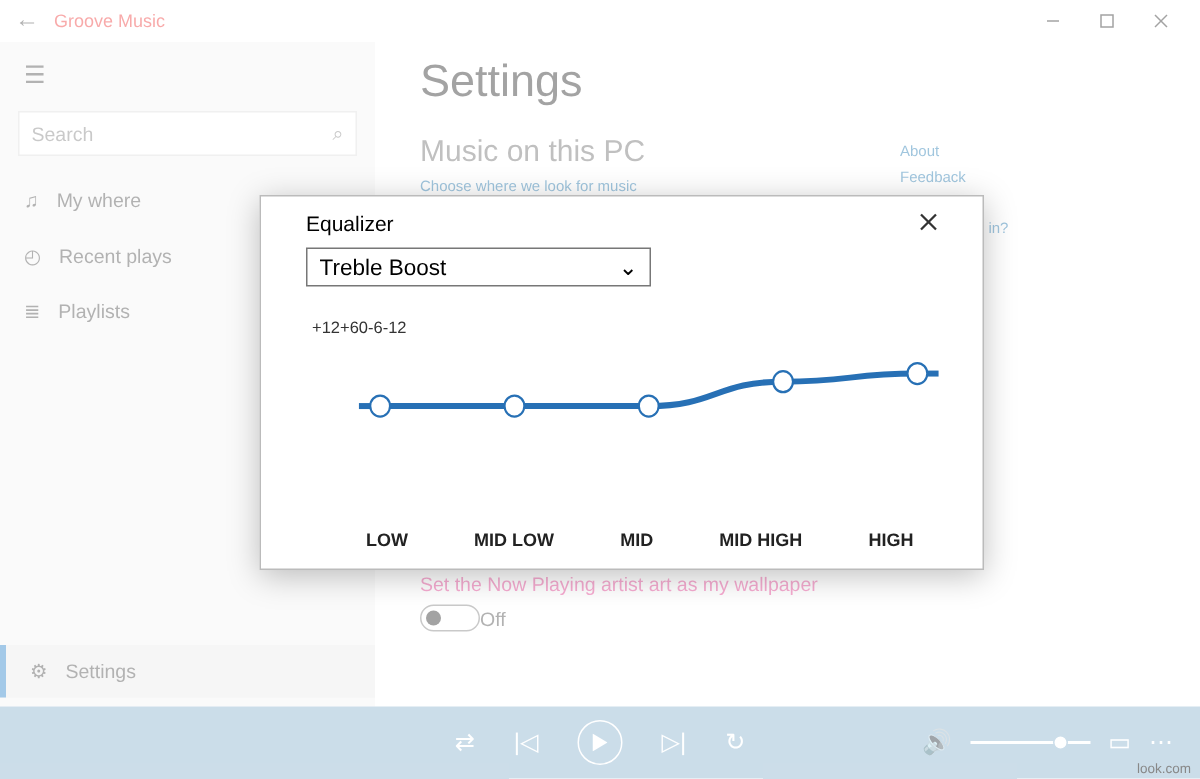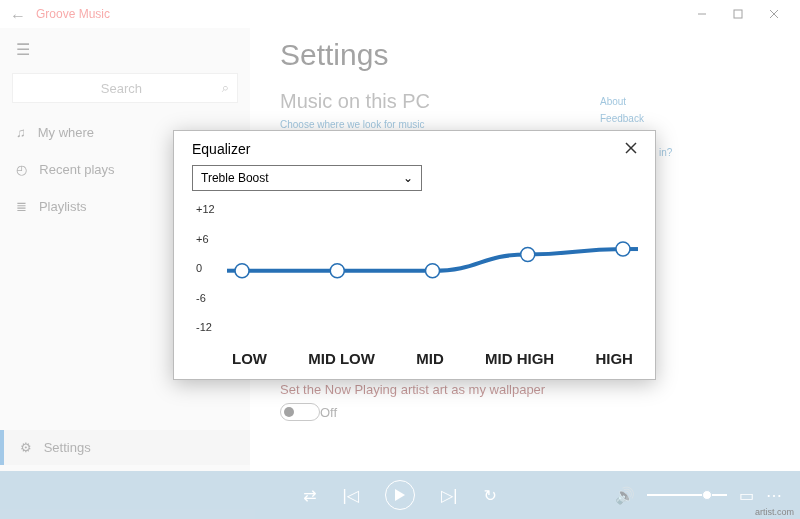--- a/index.html
+++ b/index.html
@@ -5,51 +5,51 @@
   * { box-sizing: border-box; margin: 0; padding: 0; font-family: "Segoe UI", Arial, sans-serif; }
   html, body { width: 800px; height: 519px; overflow: hidden; background: #fff; }
   .window { width: 800px; height: 519px; position: relative; background: #fff; display: flex; flex-direction: column; }
   .titlebar { height: 28px; display: flex; align-items: center; padding: 0 8px; }
   .titlebar .back { width: 20px; text-align: center; color: #555; }
   .titlebar .title { font-size: 12px; color: #ef4444; margin-left: 8px; flex: 1; }
   .titlebar .ctrl { width: 36px; height: 20px; display: flex; align-items: center; justify-content: center; color: #333; font-size: 12px; }
   .body { flex: 1; display: flex; position: relative; }
   .sidebar { width: 250px; background: #f3f3f3; padding: 6px 0; display: flex; flex-direction: column; gap: 2px; }
   .hamb { padding: 6px 16px; color: #555; font-size: 16px; }
-  .search { margin: 6px 12px 10px 12px; height: 30px; background: #fff; border: 1px solid #ddd; display: flex; align-items: center; padding: 0 8px; color: #888; font-size: 13px; text-align: center; }
+  .search { margin: 6px 12px 10px 12px; height: 30px; background: #fff; border: 1px solid #ddd; display: flex; align-items: center; padding: 0 8px; color: #888; font-size: 13px; }
   .search span.ph { flex:1; }
   .navitem { display: flex; align-items: center; gap: 12px; padding: 10px 16px; color: #555; font-size: 13px; }
   .navitem.sel { border-left: 4px solid #3388cc; background: #eaeaea; }
   .spacer { flex: 1; }
   .main { flex: 1; padding: 10px 30px 0 30px; overflow: hidden; position: relative; }
   .h1 { font-size: 30px; font-weight: 300; color: #333; margin-bottom: 18px; }
   .cols { display:flex; gap: 40px;}
   .col { flex:1;}
   .h2 { font-size: 20px; font-weight: 300; color: #737373; margin-bottom: 6px; }
   .link { color: #2e80b6; font-size: 10px; margin: 6px 0; display:block; }
   .toggle-row { display:flex; align-items:center; margin: 6px 0 12px 0; color:#555; font-size:13px;}
   .toggle { width: 40px; height: 18px; border: 1px solid #888; border-radius: 10px; position: relative; background:#fff;}
   .toggle .knob { width: 10px; height: 10px; border-radius: 50%; background:#333; position:absolute; top:3px; left:3px;}
-  .setlbl { color:#7f1d1d; font-size:13px; margin-top: 6px;}
+  .setlbl { color:#ec4899; font-size:13px; margin-top: 6px;}
   
   .player { height: 48px; background: #8db4cf; display: flex; align-items: center; justify-content: center; gap: 26px; color:#fff; position: relative;}
   .player .right { position:absolute; right:18px; display:flex; align-items:center; gap:12px;}
   .play-circle { width:30px; height:30px; border:1.5px solid #fff; border-radius:50%; display:flex; align-items:center; justify-content:center;}
   .volslider { width: 80px; height:2px; background:#fff; position:relative;}
   .volslider .vknob { width:10px; height:10px; border-radius:50%; background:#fff; position:absolute; top:-4px; left:55px; border:1px solid #8db4cf;}
   
   .scrim { position:absolute; inset:0; background: rgba(255,255,255,0.55); }
   
-  .modal { position:absolute; left:173px; top:130px; width:483px; height:250px; background:#fff; border:1px solid #bbb; box-shadow: 0 4px 20px rgba(0,0,0,0.25); z-index:10; padding: 10px 18px;}
+  .modal { position:absolute; left:173px; top:130px; width:483px; height:250px; background:#fff; border:1px solid #bbb; box-shadow: 0 4px 20px rgba(0,0,0,0.25); z-index:10; padding: 10px 30px;}
   .modal-head { display:flex; align-items:center; justify-content:space-between; font-size:14px; margin-bottom:8px;}
-  .preset { width: 230px; height: 26px; border:1px solid #777; display:flex; align-items:center; justify-content:space-between; padding: 0 8px; font-size:12px; margin-bottom:6px;}
+  .preset { width: 230px; height: 26px; border:1px solid #777; display:flex; align-items:center; justify-content:space-between; padding: 0 8px; font-size:15px; margin-bottom:6px;}
   .chartbox { position:relative; height: 170px; margin-left: 4px; margin-right: 4px;}
-  .ylabels { position:absolute; left:0; top:6px; height: 130px; width: 28px; display:flex; flex-direction:column; justify-content:space-between; font-size:11px; color:#333; text-align:left;}
+  .ylabels { position:absolute; left:0; top:16px; height: 130px; width: 28px; display:flex; justify-content:space-between; font-size:11px; color:#333; text-align:center;}
   .plot { position:absolute; left: 36px; right: 0; top: 6px; height: 130px;}
-  .xlabels { position:absolute; left:36px; right:0; bottom:0; display:flex; justify-content:space-between; font-size:15px; font-weight:600; color:#222;}
+  .xlabels { position:absolute; left:36px; right:12px; bottom:0; display:flex; justify-content:space-between; font-size:12px; font-weight:600; color:#222;}
   svg.curve { width:100%; height:100%; overflow:visible;}
   .knob { fill:#fff; stroke:#2770b5; stroke-width:1.5; }
   .curvepath { fill:none; stroke:#2770b5; stroke-width:4; }
   .watermark { position:absolute; right:6px; bottom:2px; font-size:9px; color:#888; z-index:20;}
 </style>
 </head>
 <body>
 
 <div class="window">
 
@@ -191,14 +191,14 @@
       <div class="xlabels">
         <span>LOW</span>
         <span>MID LOW</span>
         <span>MID</span>
         <span>MID HIGH</span>
         <span>HIGH</span>
       </div>
     </div>
   </div>
 
-  <div class="watermark">artist.com</div>
+  <div class="watermark">look.com</div>
 </div>
 
 </body></html>

